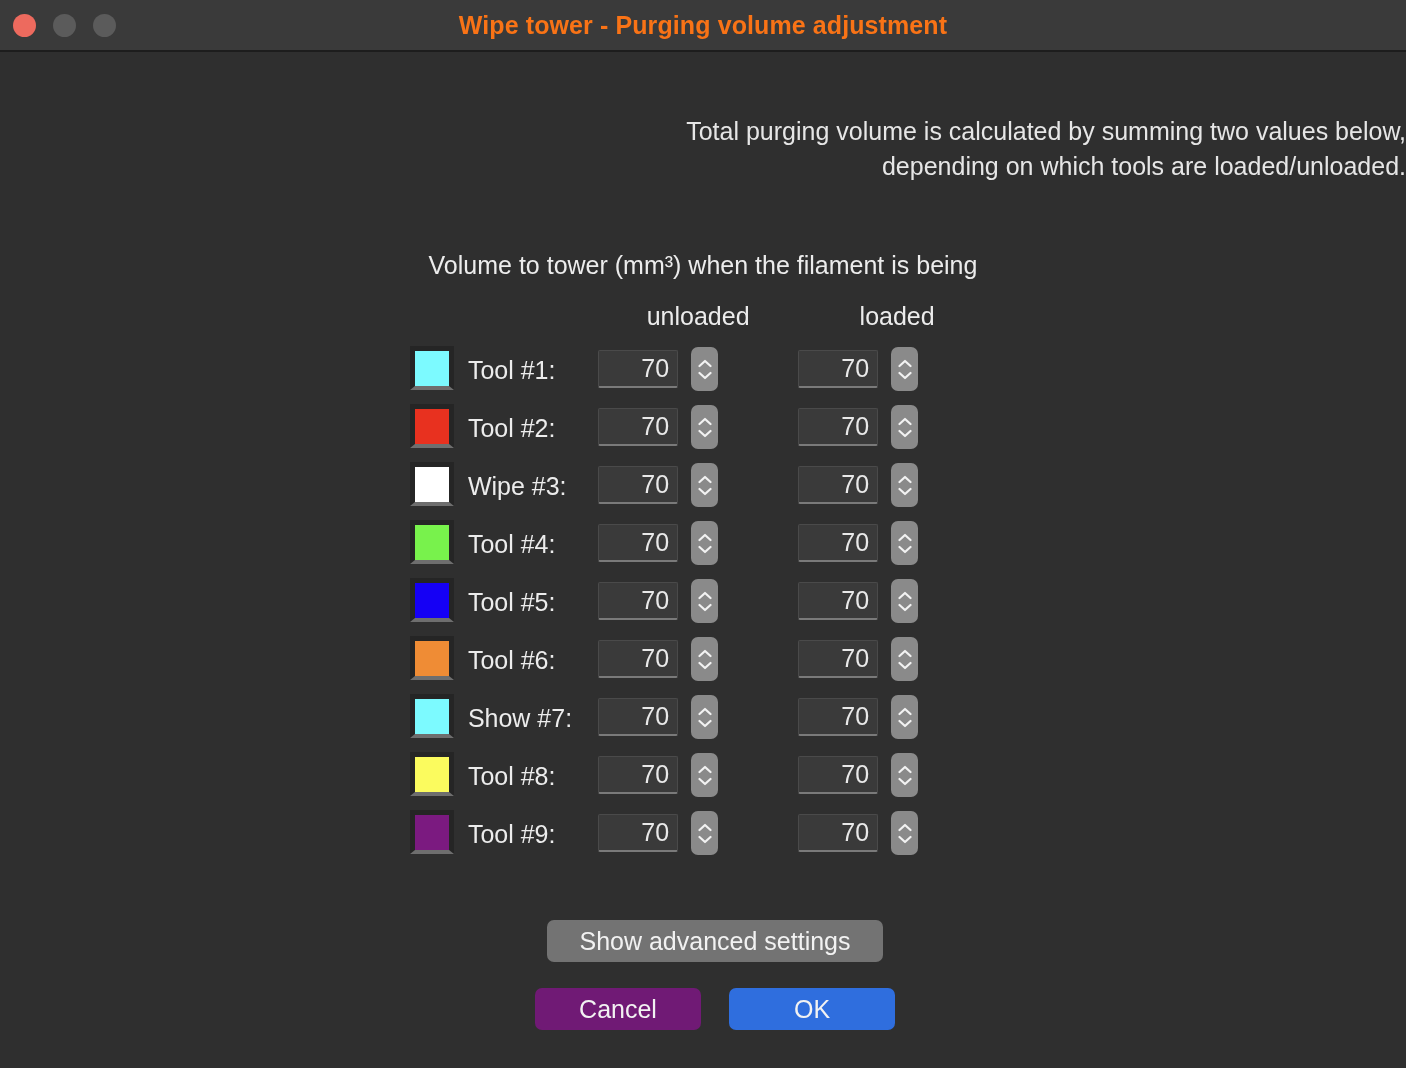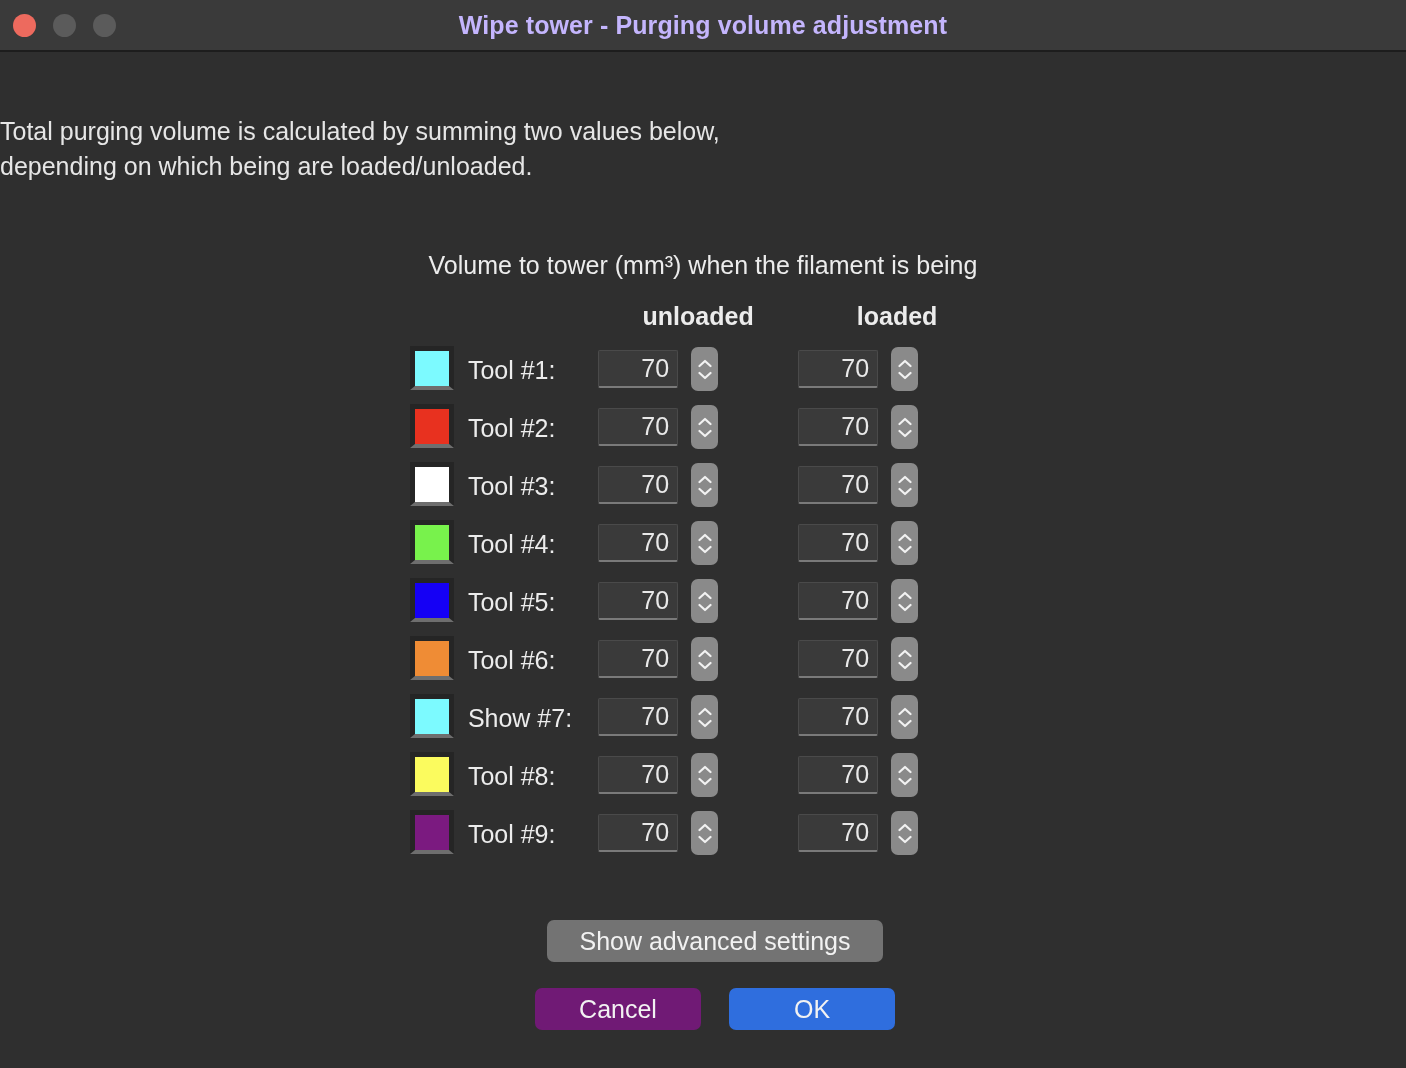--- a/index.html
+++ b/index.html
@@ -41,34 +41,34 @@
     display: block;
   }
   .light.close  { background: #ed6a5e; }
   .light.min    { background: #5b5b5b; }
   .light.zoom   { background: #5b5b5b; }
   .window-title {
     width: 100%;
     text-align: center;
     font-size: 25px;
     font-weight: bold;
-    color: #c4b5fd;
+    color: #f97316;
     letter-spacing: 0.1px;
   }
 
   
   .content {
     position: relative;
     height: 1016px;
   }
 
   .intro {
     margin: 0;
     padding-top: 62px;
-    text-align: left;
+    text-align: right;
     font-size: 25px;
     line-height: 35px;
     color: #e6e6e6;
     font-weight: 400;
   }
   .intro span { display: block; }
 
   .section-title {
     margin: 0;
     padding-top: 67px;
@@ -81,21 +81,21 @@
   
   .table-wrap {
     margin-top: 22px;
     display: flex;
     justify-content: center;
   }
   table.tools {
     border-collapse: collapse;
   }
   table.tools th {
-    font-weight: 700;
+    font-weight: 400;
     font-size: 25px;
     color: #ececec;
     padding: 0 0 10px 0;
     text-align: center;
   }
   th.col-swatch, th.col-label { padding: 0; }
   th.col-unloaded { width: 200px; }
   th.col-loaded   { width: 198px; margin-top: 35px; }
 
   table.tools td { padding: 0; vertical-align: middle; }
@@ -214,21 +214,21 @@
     <span class="light min"></span>
     <span class="light zoom"></span>
   </div>
   <div class="window-title">Wipe tower - Purging volume adjustment</div>
 </div>
 
 <div class="content">
 
   <p class="intro">
     <span>Total purging volume is calculated by summing two values below,</span>
-    <span>depending on which being are loaded/unloaded.</span>
+    <span>depending on which tools are loaded/unloaded.</span>
   </p>
 
   <p class="section-title">Volume to tower (mm³) when the filament is being</p>
 
   <div class="table-wrap">
     <table class="tools">
       <thead>
         <tr>
           <th class="col-swatch"></th>
           <th class="col-label"></th>
@@ -318,21 +318,21 @@
                     </svg>
                   </span>
         </span>
       </div>
     </td>
           </tr>
           <tr>
     <td class="swatch-cell">
       <span class="swatch" style="background:#ffffff"></span>
     </td>
-    <td class="tool-label">Tool #3:</td>
+    <td class="tool-label">Wipe #3:</td>
 
     <td class="spin-cell">
       <div class="spinner">
         <input class="spin-field" type="text" readonly="" value="70" style="">
         <span class="stepper">
           <span class="chev">
                     <svg width="14" height="9" viewBox="0 0 14 9">
                       <path d="M1.5 7 L7 2 L12.5 7" fill="none" stroke="#f2f2f2" stroke-width="2.2" stroke-linecap="round" stroke-linejoin="round"></path>
                     </svg>
                   </span>

